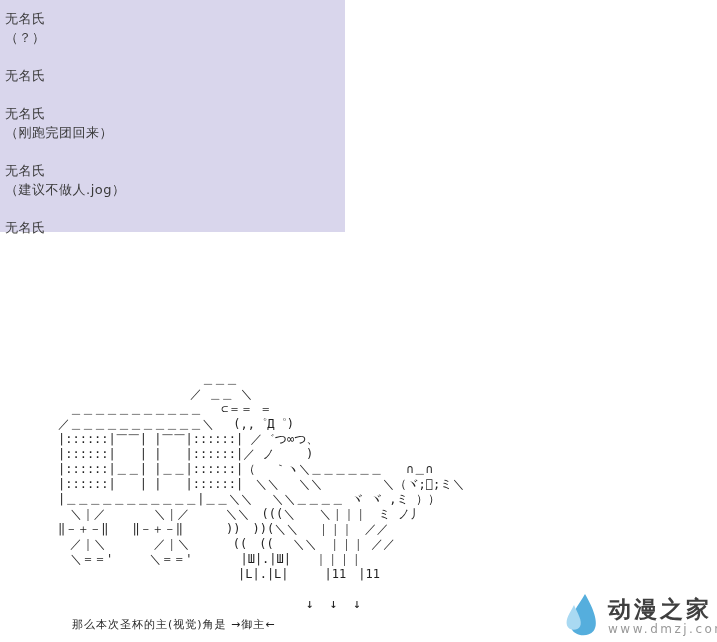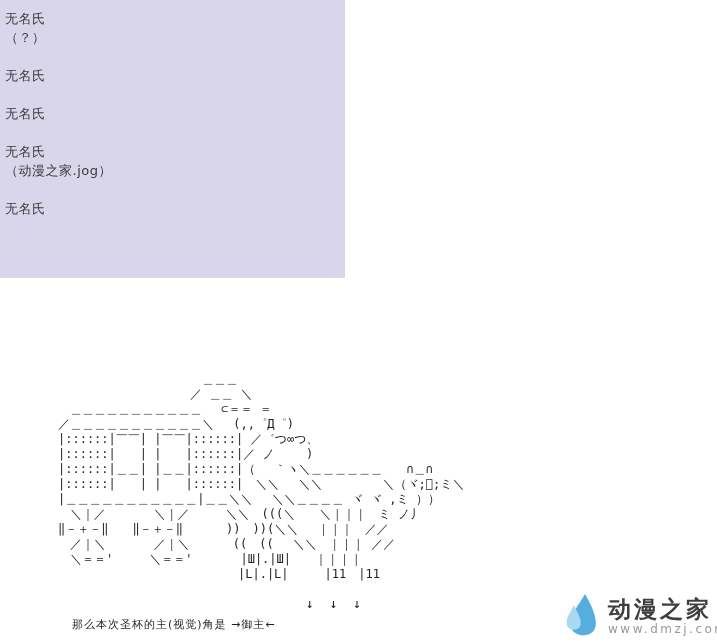--- a/index.html
+++ b/index.html
@@ -7,21 +7,21 @@
   body {
     width: 717px; height: 642px;
     position: relative;
     overflow: hidden;
     font-family: "DejaVu Sans", sans-serif;
   }
 
   
   .comment-box {
     position: absolute; left: 0; top: 0;
-    width: 345px; height: 278px;
+    width: 345px; height: 232px;
     background: #d9d6ec;
     padding: 9px 6px 0 5px;
   }
   .comment { margin-bottom: 19px; }
   .comment-author, .comment-text {
     display: block;
     font-size: 13px; line-height: 19px;
     color: #3a3a3a;
     letter-spacing: 0.5px;
   }
@@ -70,24 +70,25 @@
 <div class="comment-box">
   <div class="comment">
     <span class="comment-author">无名氏</span>
     <span class="comment-text">（？）</span>
   </div>
   <div class="comment">
     <span class="comment-author">无名氏</span>
   </div>
   <div class="comment">
     <span class="comment-author">无名氏</span>
+    <span class="comment-text">（刚跑完团回来）</span>
   </div>
   <div class="comment">
     <span class="comment-author">无名氏</span>
-    <span class="comment-text">（动漫之家.jog）</span>
+    <span class="comment-text">（建议不做人.jog）</span>
   </div>
   <div class="comment">
     <span class="comment-author">无名氏</span>
   </div>
 </div>
 
 <pre class="ascii-art">　　　　　　　　　　　　　＿＿＿
 　　　　　　　　　　　　／ ＿＿ ＼
 　　＿＿＿＿＿＿＿＿＿＿＿　 ⊂＝＝ ＝
 　／＿＿＿＿＿＿＿＿＿＿＿＼ 　(,,゜Д゜)

